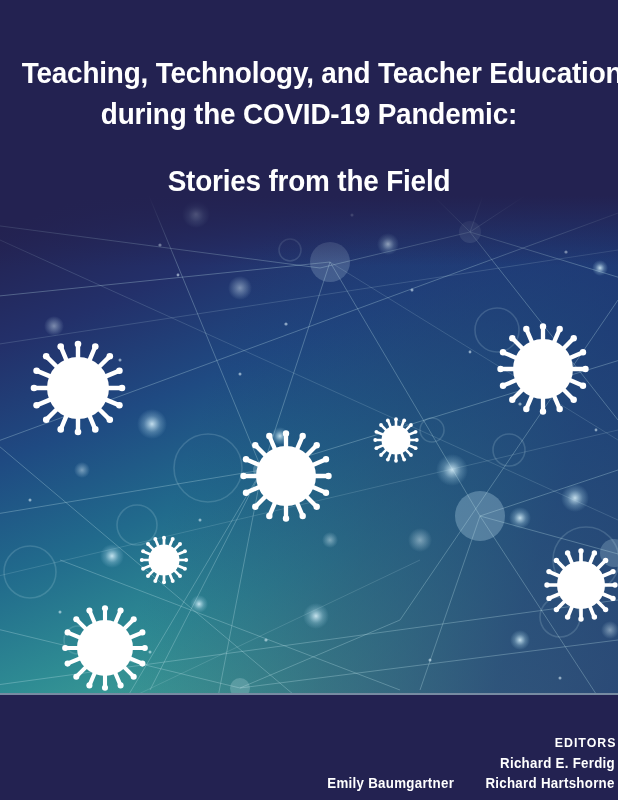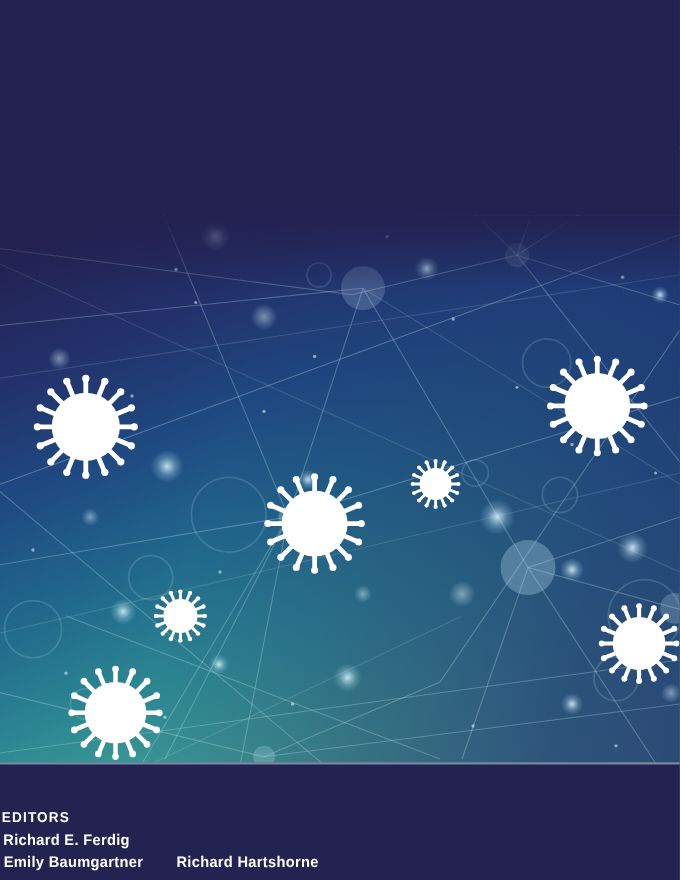--- a/index.html
+++ b/index.html
@@ -103,21 +103,21 @@
 
   .credits {
     position: absolute;
     left: 0;
     bottom: 0;
     width: 100%;
     height: 84px;
     z-index: 7;
     display: flex;
     flex-direction: column;
-    align-items: flex-start;
+    align-items: flex-end;
     justify-content: flex-start;
     padding-top: 17px;
     box-sizing: border-box;
   }
   .credits-line {
     color: #ffffff;
     font-family: "Liberation Sans Narrow", "Liberation Sans", sans-serif;
     font-weight: bold;
     font-size: 14px;
     line-height: 20px;
@@ -546,20 +546,25 @@
 
       </g>
     </g>
   </svg>
 
   <div class="bg-top-solid"></div>
   <div class="bg-top-fade"></div>
 
   <div class="bottom-band"></div>
 
+  <div class="title-block">
+    <div class="title-line">Teaching, Technology, and Teacher Education</div>
+    <div class="title-line">during the COVID-19 Pandemic:</div>
+    <div class="title-line sub">Stories from the Field</div>
+  </div>
 
   <div class="credits">
     <div class="credits-line heading">EDITORS</div>
     <div class="credits-line">Richard E. Ferdig</div>
     <div class="credits-pair">
       <div class="credits-line">Emily Baumgartner</div>
       <div class="credits-line">Richard Hartshorne</div>
     </div>
   </div>
 

